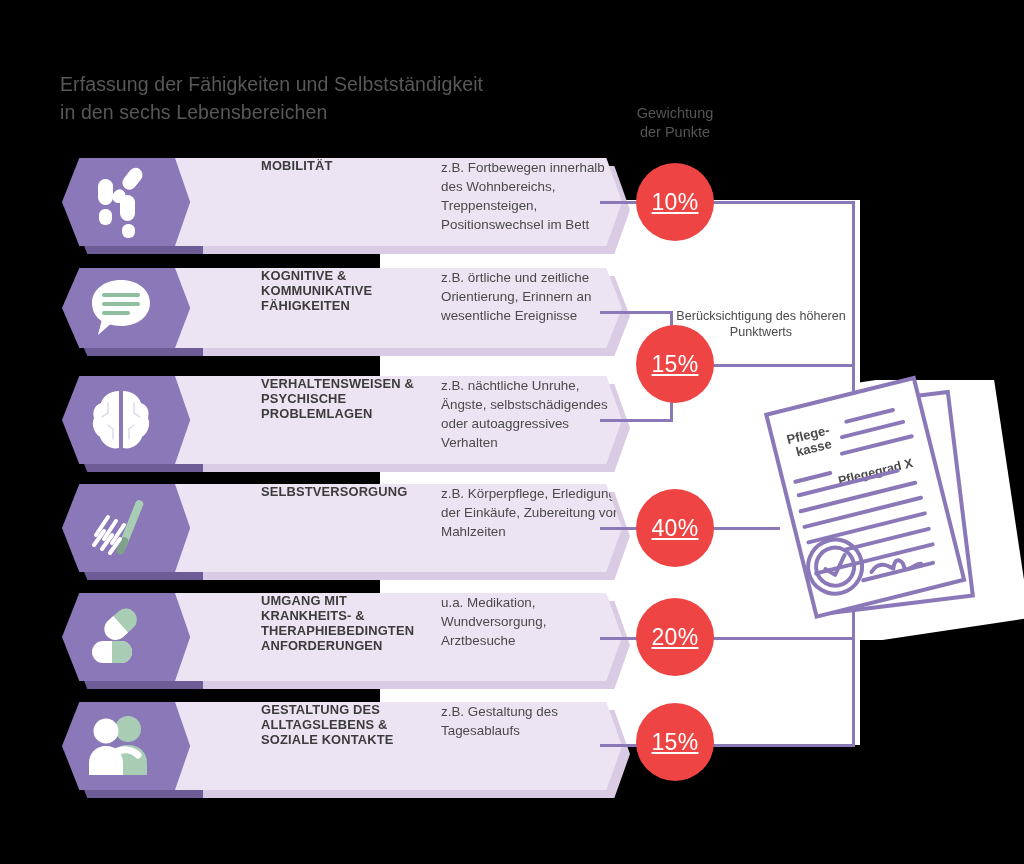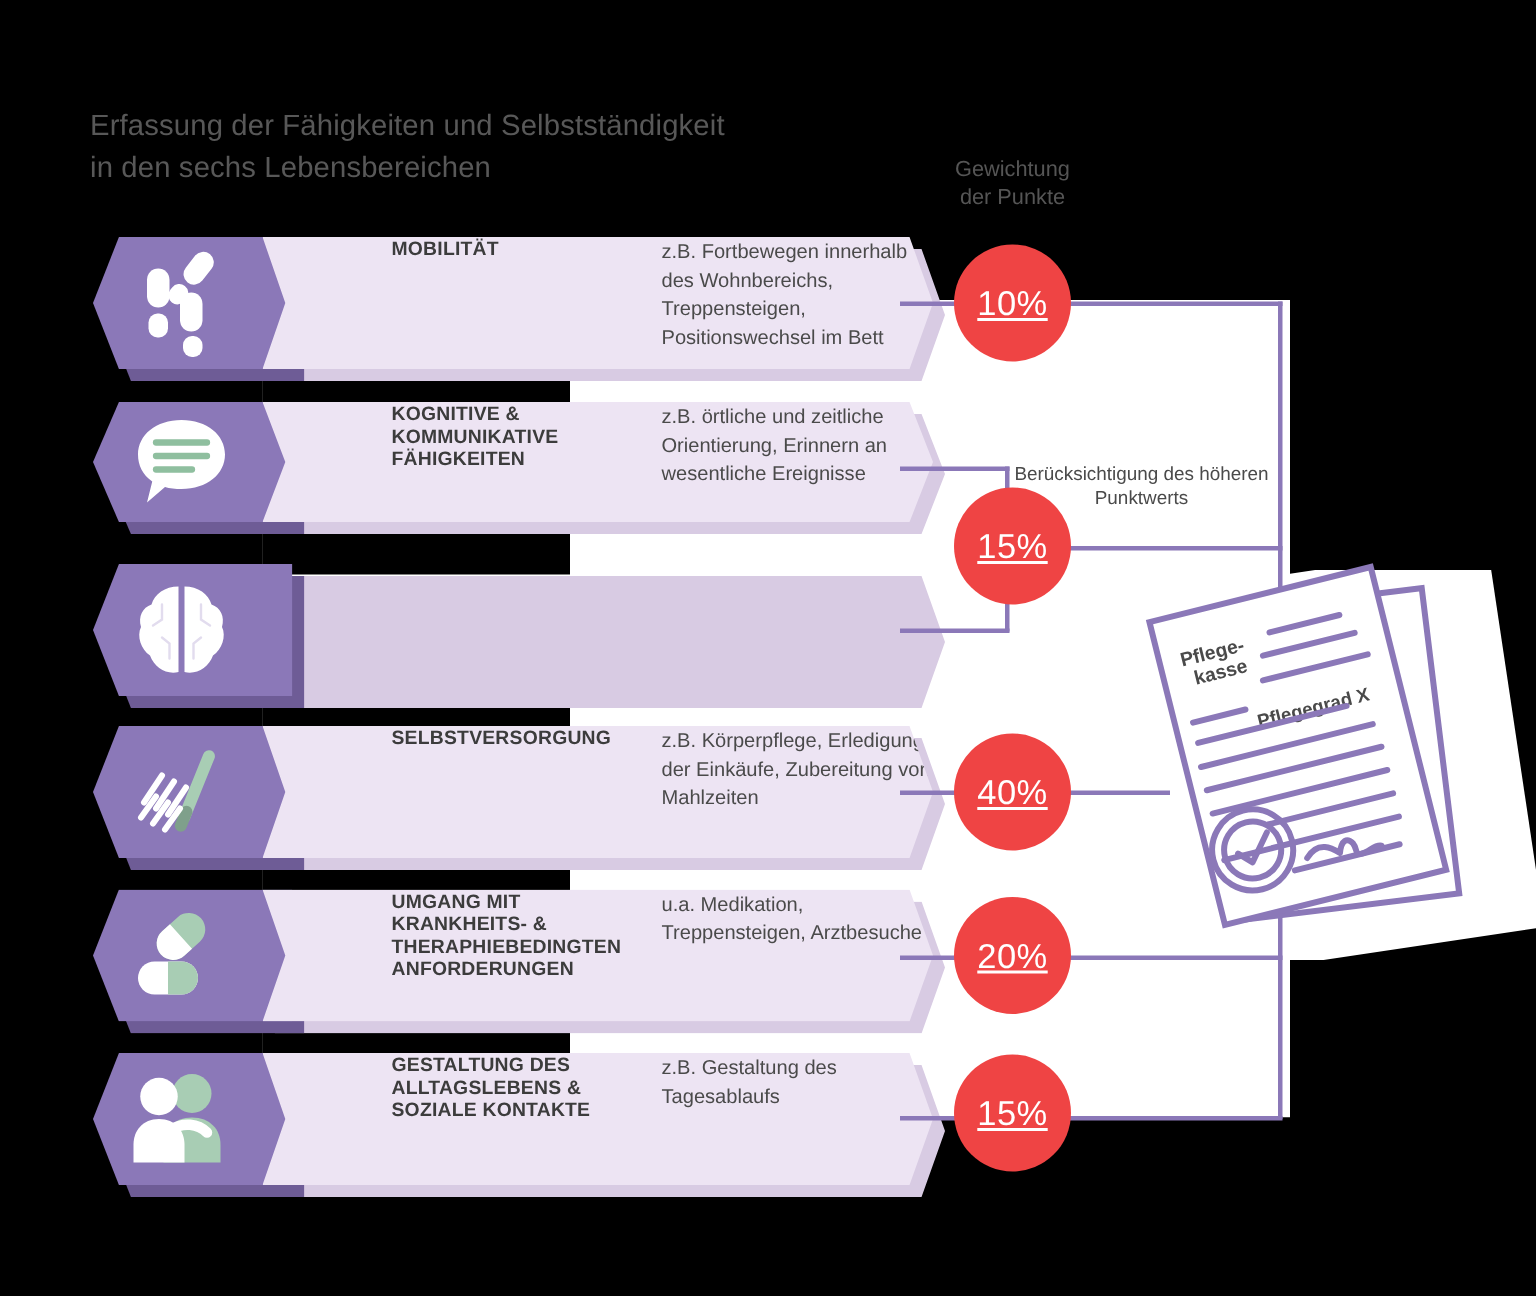--- a/index.html
+++ b/index.html
@@ -198,20 +198,24 @@
           </g>
         </svg>
       </div>
     </div>
   </div>
 
   <div class="row" style="top:376px;height:88px;">
     <div class="row-inner">
       <div class="card-shadow"></div>
       <div class="badge-shadow"></div>
+      <div class="card">
+        <div class="card-title">VERHALTENSWEISEN &amp; PSYCHISCHE PROBLEMLAGEN</div>
+        <div class="card-desc">z.B. nächtliche Unruhe, Ängste, selbstschädigendes oder autoaggressives Verhalten</div>
+      </div>
       <div class="badge">
         <svg class="badge-icon" viewBox="0 0 74 74">
           <path d="M35 8 C26 8 19 13 17 20 C11 22 8 28 10 35 C7 41 10 50 16 54
                    C19 62 27 67 35 65 Z" fill="#ffffff"></path>
           <path d="M39 8 C48 8 55 13 57 20 C63 22 66 28 64 35 C67 41 64 50 58 54
                    C55 62 47 67 39 65 Z" fill="#ffffff"></path>
           <g stroke="#e2dcee" stroke-width="1.6" fill="none" stroke-linecap="round">
             <path d="M24 20 L24 30 L18 34"></path>
             <path d="M24 42 L29 46 L29 56"></path>
             <path d="M50 20 L50 30 L56 34"></path>
@@ -251,21 +255,21 @@
     </div>
   </div>
   <div class="pct" style="left:636px;top:489px;">40%</div>
 
   <div class="row" style="top:593px;height:88px;">
     <div class="row-inner">
       <div class="card-shadow"></div>
       <div class="badge-shadow"></div>
       <div class="card">
         <div class="card-title">UMGANG MIT KRANKHEITS- &amp; THERAPHIEBEDINGTEN ANFORDERUNGEN</div>
-        <div class="card-desc">u.a. Medikation, Treppensteigen, Arztbesuche</div>
+        <div class="card-desc">u.a. Medikation, Wundversorgung, Arztbesuche</div>
       </div>
       <div class="badge">
         <svg class="badge-icon" viewBox="0 0 74 74">
           <g transform="rotate(-42 40 28)">
             <rect x="22" y="12" width="36" height="22" rx="11" fill="#A8CDB4"></rect>
             <path d="M33 12 h-0 a11 11 0 0 0 0 22 h7 V12 z" fill="#ffffff"></path>
           </g>
           <g transform="rotate(0 28 52)">
             <rect x="8" y="41" width="40" height="22" rx="11" fill="#ffffff"></rect>
             <path d="M28 41 h9 a11 11 0 0 1 0 22 h-9 z" fill="#A8CDB4"></path>

